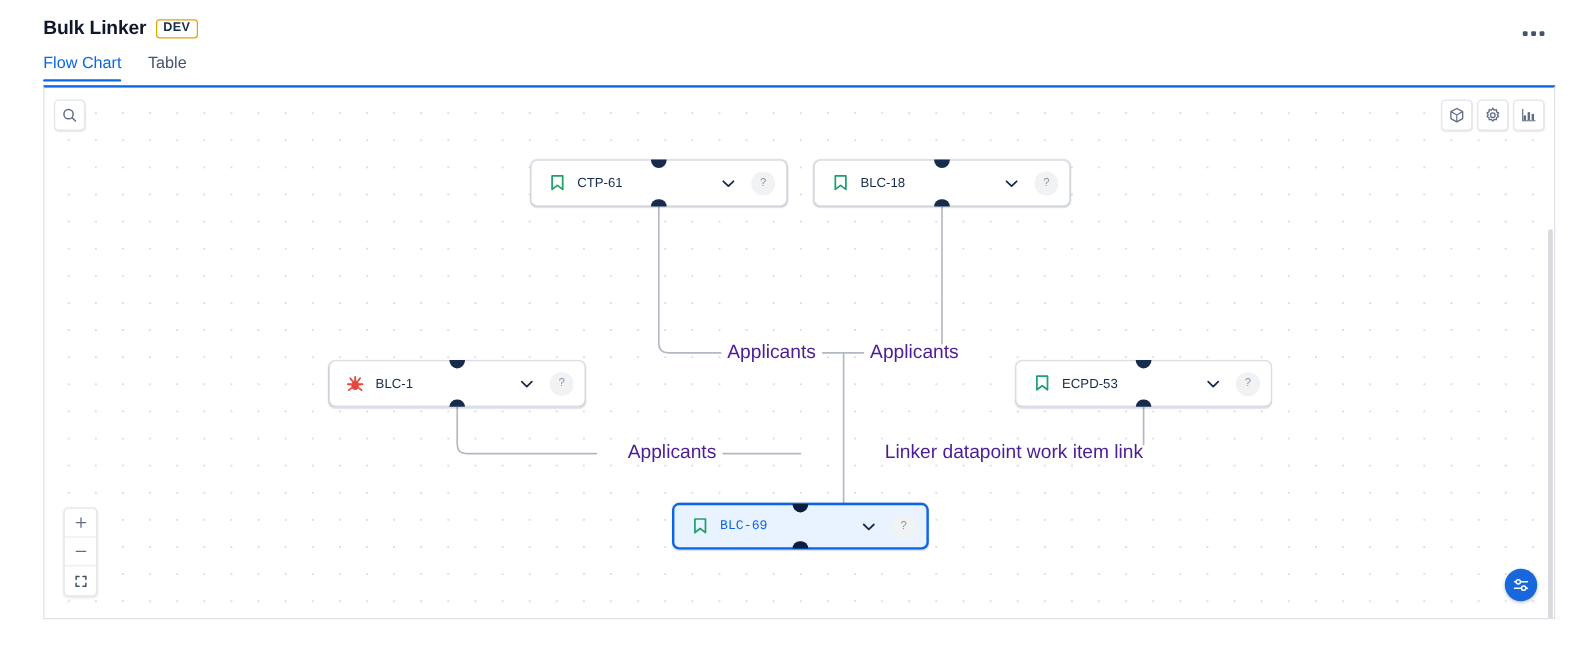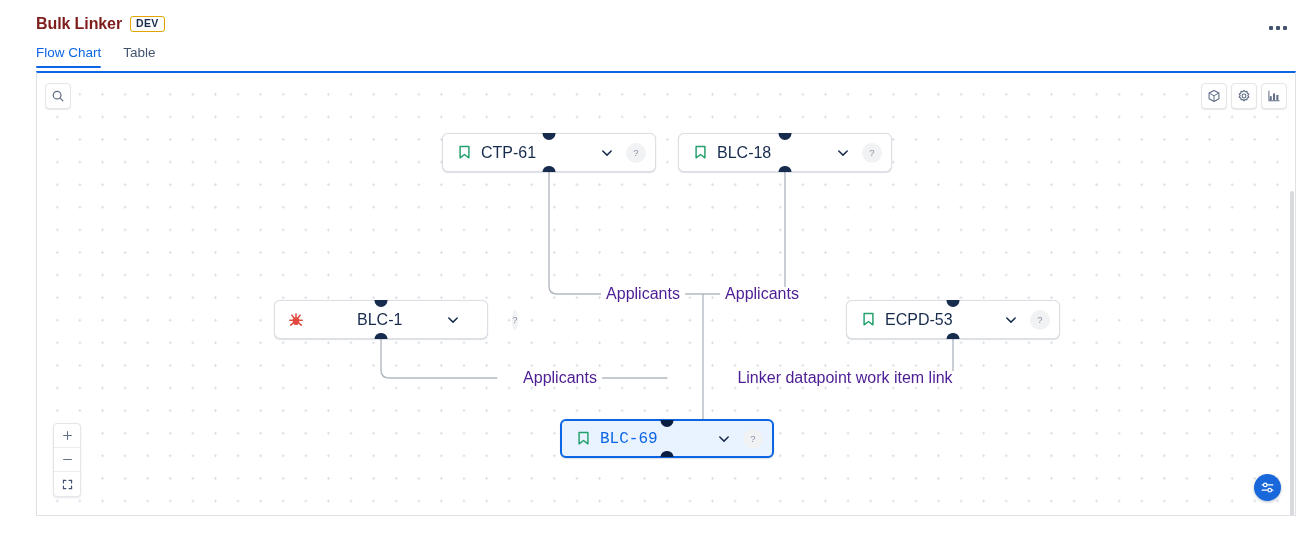--- a/index.html
+++ b/index.html
@@ -25,21 +25,21 @@
     background: #ffffff;
   }
   .title-row {
     position: absolute;
     left: 36px; top: 15px;
     display: flex; align-items: center; gap: 8px;
   }
   .page-title {
     font-size: 16px;
     font-weight: bold;
-    color: #7f1d1d;
+    color: #0f172a;
     letter-spacing: -0.1px;
   }
   .dev-badge {
     display: inline-block;
     border: 1px solid #e2a400;
     border-radius: 3px;
     color: #172b4d;
     font-size: 10.5px;
     font-weight: bold;
     letter-spacing: 0.3px;
@@ -180,21 +180,21 @@
     border: 2px solid #0c66e4;
     background: #e9f2ff;
   }
   .node .n-icon {
     width: 16px; height: 16px;
     flex: 0 0 16px;
     display: flex; align-items: center; justify-content: center;
     margin-right: 9px;
   }
   .node .n-label {
-    font-size: 16px;
+    font-size: 11px;
     color: #172b4d;
     flex: 1 1 auto;
     white-space: nowrap;
   }
   .node.selected .n-label { color: #0c66e4; font-family: Liberation Mono, monospace; }
   .node .n-chevron {
     width: 22px; height: 22px;
     display: flex; align-items: center; justify-content: center;
     margin-right: 8px;
     cursor: pointer;
@@ -310,21 +310,21 @@
       <span class="n-label">BLC-18</span>
       <span class="n-chevron">
         <svg width="14" height="14" viewBox="0 0 16 16">
             <path d="M3.2 5.8 L8 10.4 L12.8 5.8" fill="none" stroke="#172b4d" stroke-width="1.7" stroke-linecap="round" stroke-linejoin="round"></path>
           </svg>
       </span>
       <span class="n-badge">?</span>
       <span class="handle bottom"></span>
     </div>
 
-    <div class="node" style="left:237px; top:227px; width:214px;gap:44px;">
+    <div class="node" style="left:237px; top:227px; width:214px;">
       <span class="handle top"></span>
       <span class="n-icon">
         <svg width="16" height="16" viewBox="0 0 16 16">
           <g stroke="#e2483d" stroke-width="1.5" stroke-linecap="round" fill="none">
             <ellipse cx="8" cy="9" rx="3.3" ry="4.1" fill="#e2483d" stroke="none"></ellipse>
             <path d="M8 4.6 V2.1"></path>
             <path d="M5.6 5.4 L3.9 3.2"></path>
             <path d="M10.4 5.4 L12.1 3.2"></path>
             <path d="M4.5 8.2 H1.9"></path>
             <path d="M11.5 8.2 H14.1"></path>

